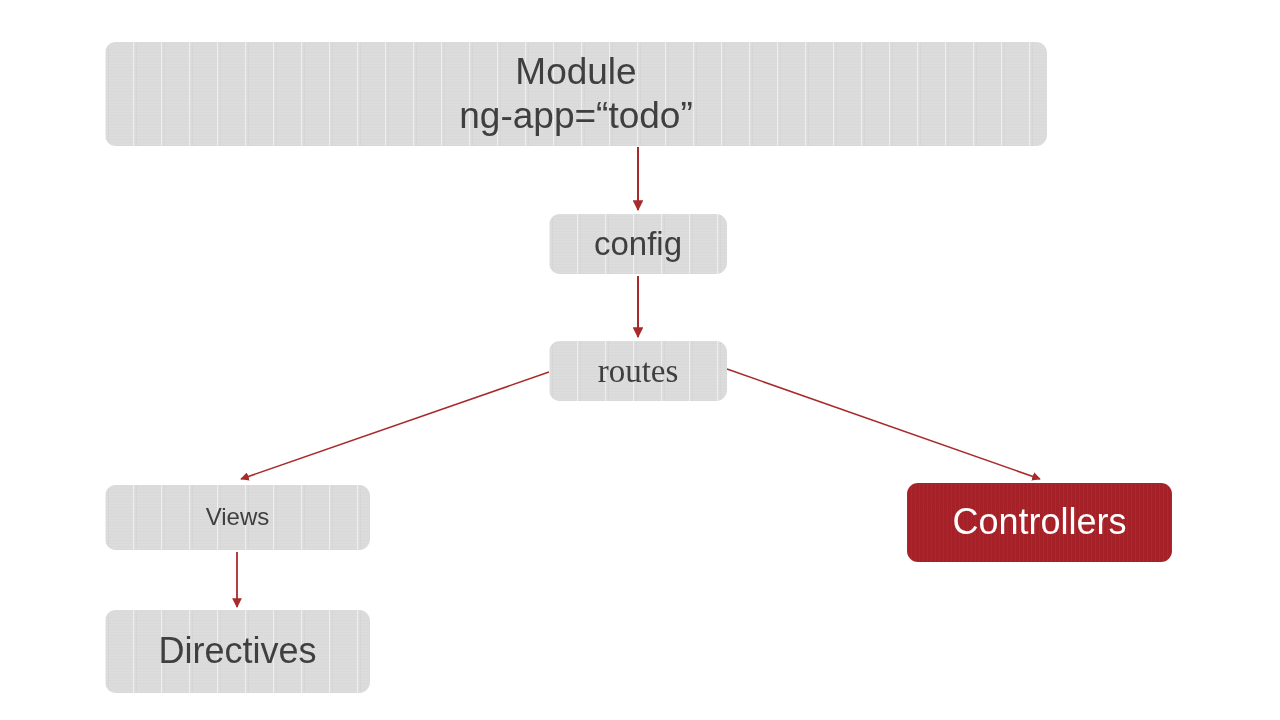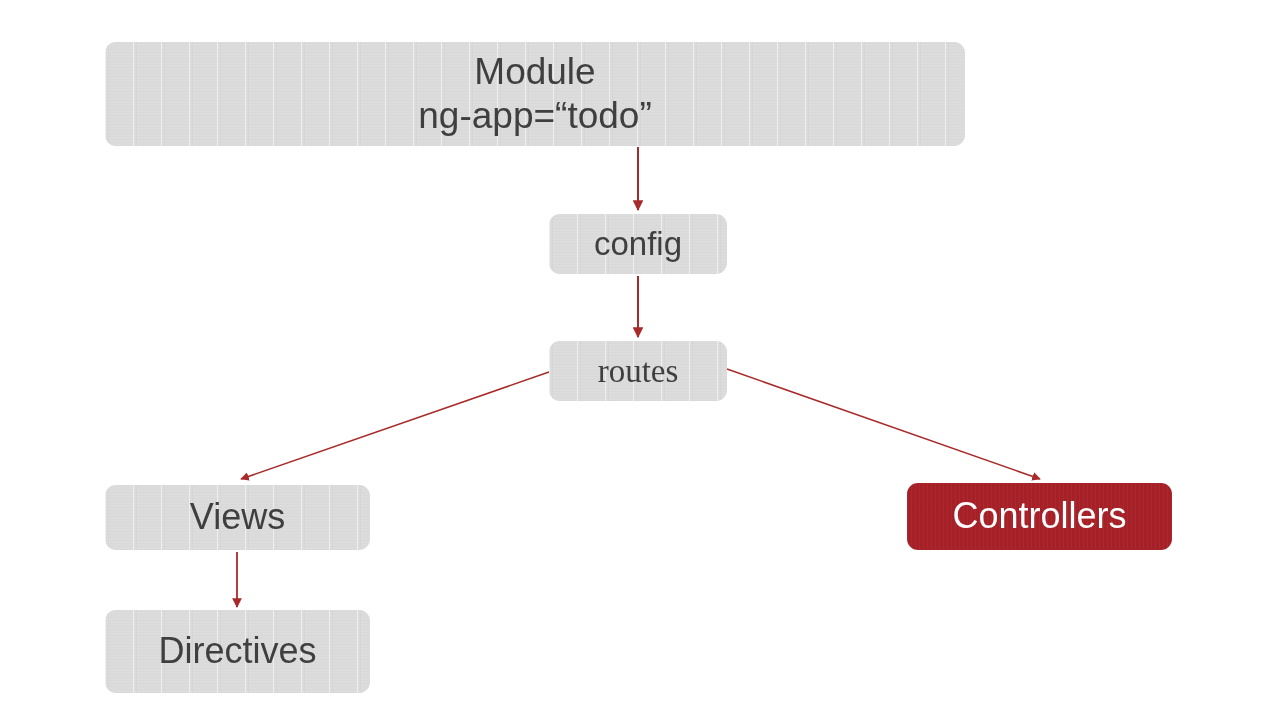--- a/index.html
+++ b/index.html
@@ -70,47 +70,47 @@
         rgba(255,255,255,0.035) 0px,
         rgba(255,255,255,0.035) 1px,
         rgba(0,0,0,0.0) 1px,
         rgba(0,0,0,0.0) 4px);
     color: #ffffff;
   }
 
   
   #node-module {
     left: 105px;  top: 42px;
-    width: 860px; height: 104px;
+    width: 942px; height: 104px;
     font-size: 37px;
   }
   #node-config {
     left: 549px;  top: 214px;
     width: 178px; height: 60px;
     font-size: 33px;
   }
   #node-routes {
     left: 549px;  top: 341px;
     width: 178px; height: 60px;
     font-size: 33px;
     font-family: Liberation Serif, serif;
   }
   #node-views {
     left: 105px;  top: 485px;
     width: 265px; height: 65px;
-    font-size: 36px;
+    font-size: 24px;
   }
   #node-directives {
     left: 105px;  top: 610px;
     width: 265px; height: 83px;
     font-size: 36px;
   }
   #node-controllers {
     left: 907px;  top: 483px;
-    width: 265px; height: 67px;
+    width: 265px; height: 79px;
     font-size: 36px;
   }
 
   .node-line {
     display: block;
     white-space: pre;
   }
 </style>
 </head>
 <body>

